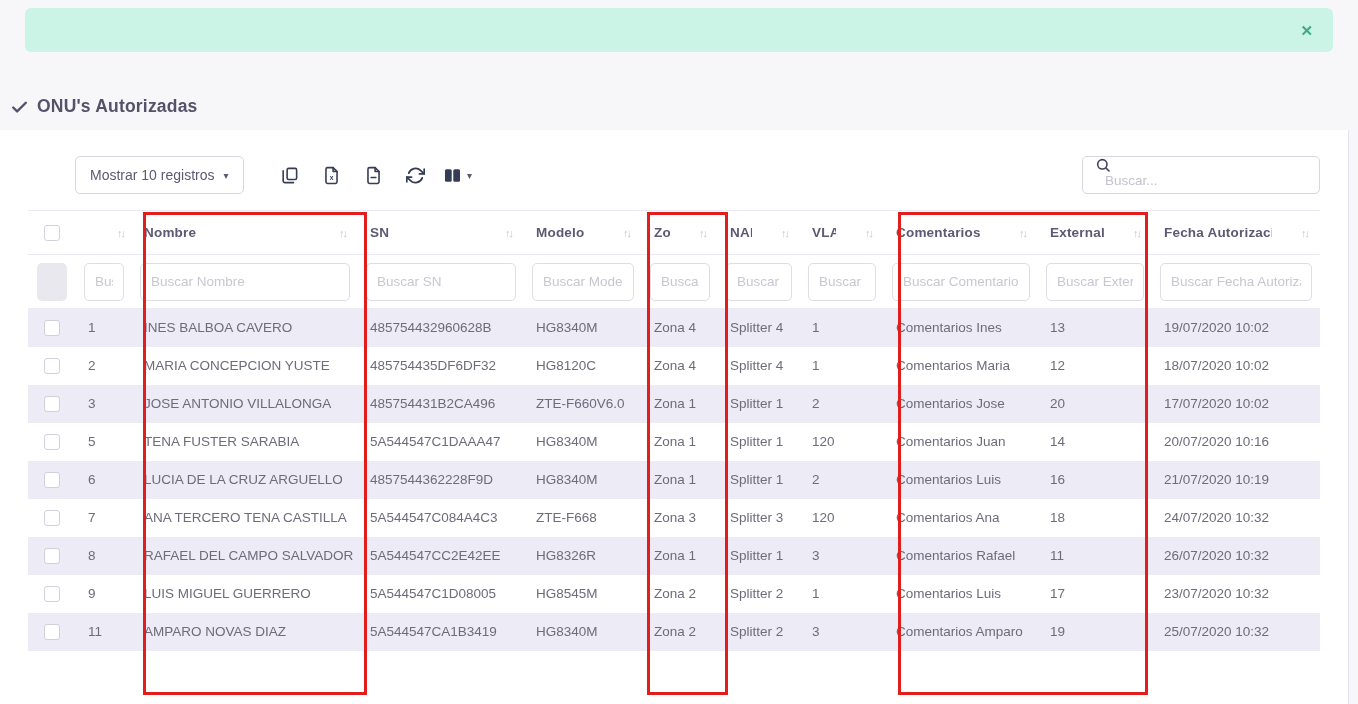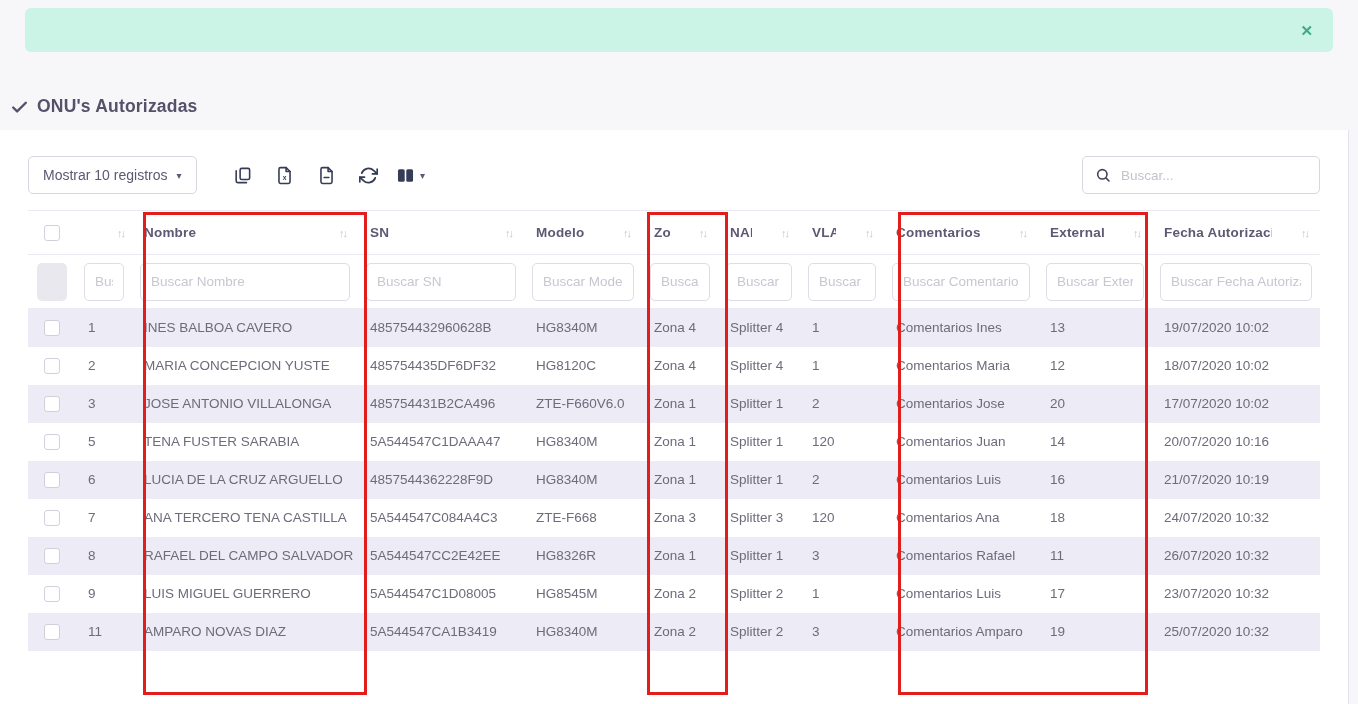--- a/index.html
+++ b/index.html
@@ -40,34 +40,35 @@
     padding: 26px 28px 0 28px;
   }
 
   
   .toolbar { display: flex; align-items: center; height: 38px; margin-bottom: 16px; }
   .show-records-btn {
     display: inline-flex; align-items: center; height: 38px; padding: 0 14px;
     background: #fff; border: 1px solid #d8d6de; border-radius: 5px;
     font-size: 14px; color: #5e5873; cursor: pointer;
     font-family: "Liberation Sans", sans-serif;
+    margin-left: 47px;
   }
   .caret { margin-left: 9px; font-size: 10px; color: #5e5873; }
   .caret::after { content: "\25BE"; }
   .tool-icons { display: flex; align-items: center; margin-left: 26px; }
   .icon-btn {
     width: 40px; height: 34px; display: flex; align-items: center; justify-content: center;
     background: none; border: none; cursor: pointer; color: #353c55; margin-right: 2px;
   }
   .icon-btn svg { width: 19px; height: 19px; }
   .icon-btn .caret { margin-left: 5px; }
   .spacer { flex: 1; }
   .search-wrap {
-    display: flex; align-items: center; width: 238px; height: 38px;
-    border: 1px solid #d8d6de; border-radius: 5px; background: #fff; padding: 0 12px;
+    display: flex; width: 238px; height: 38px;
+    border: 1px solid #d8d6de; border-radius: 5px; background: #fff; padding: 0 12px; flex-direction: column;
   }
   .search-wrap svg { width: 16px; height: 16px; color: #43405c; flex: none; }
   .search-input {
     border: none; outline: none; width: 100%; margin-left: 10px;
     font-size: 13.5px; color: #6e6b7b; font-family: "Liberation Sans", sans-serif;
   }
   .search-input::placeholder { color: #c4c2cd; }
 
   
   table { width: 100%; border-collapse: collapse; table-layout: fixed; }

